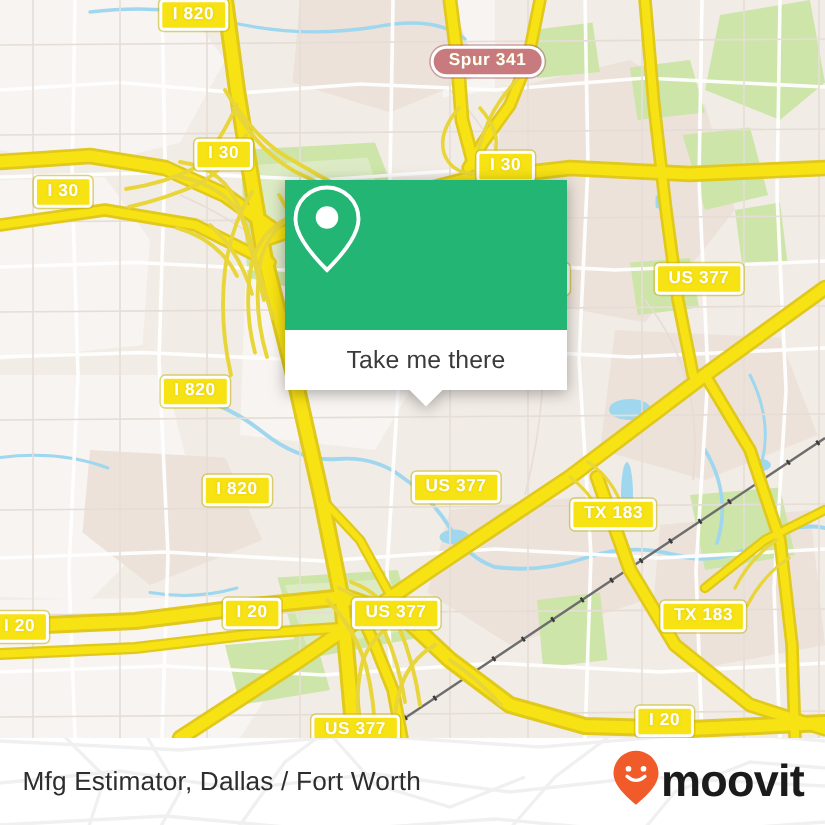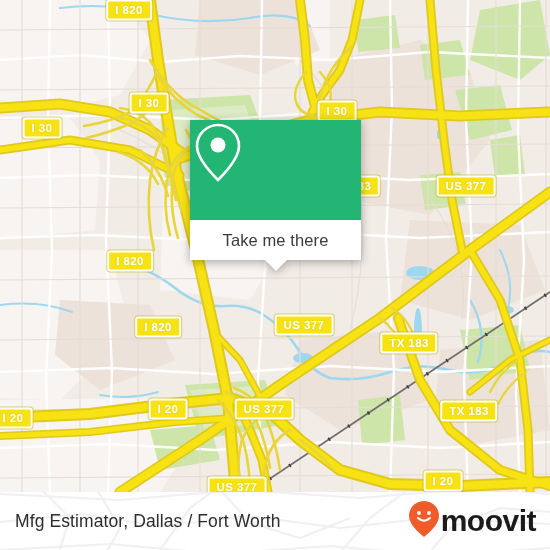--- a/index.html
+++ b/index.html
@@ -41,21 +41,21 @@
     border:2px solid #ffffff;
     border-radius:11px;
     box-shadow:0 0 0 1px rgba(160,90,95,.5);
     padding:2px 10px 3px 10px;
   }
   .shield.partial{overflow:hidden;}
 
   
   #popup{
     position:absolute;
-    left:190px;top:120px;width:171px;
+    left:190px;top:120px;width:188px;
     filter:drop-shadow(0 2px 5px rgba(0,0,0,.32));
     text-align:center;
   }
   #popup-top{
     background:#22b573;
     height:100px;
     display:flex;align-items:center;justify-content:center;
   }
   #popup-bottom{
     background:#ffffff;
@@ -288,20 +288,21 @@
       <g fill="none" stroke="#e8d53a" stroke-width="2.2" stroke-linecap="round">
         <path d="M380,318 Q396,330 402,348"></path>
         <path d="M392,308 Q410,320 416,342"></path>
         <path d="M518,360 Q500,372 490,392"></path>
         <path d="M526,372 Q508,384 498,404"></path>
       </g>
 
     </svg>
 
     <div class="shield" style="left:129px;top:10px;">I 820</div>
+    <div class="shield spur" style="left:325px;top:41px;">Spur 341</div>
     <div class="shield" style="left:149px;top:103px;">I 30</div>
     <div class="shield" style="left:337px;top:111px;">I 30</div>
     <div class="shield" style="left:42px;top:128px;">I 30</div>
     <div class="shield partial" style="left:361px;top:186px;">183</div>
     <div class="shield" style="left:466px;top:186px;">US 377</div>
     <div class="shield" style="left:130px;top:261px;">I 820</div>
     <div class="shield" style="left:158px;top:327px;">I 820</div>
     <div class="shield" style="left:304px;top:325px;">US 377</div>
     <div class="shield" style="left:409px;top:343px;">TX 183</div>
     <div class="shield" style="left:469px;top:411px;">TX 183</div>

